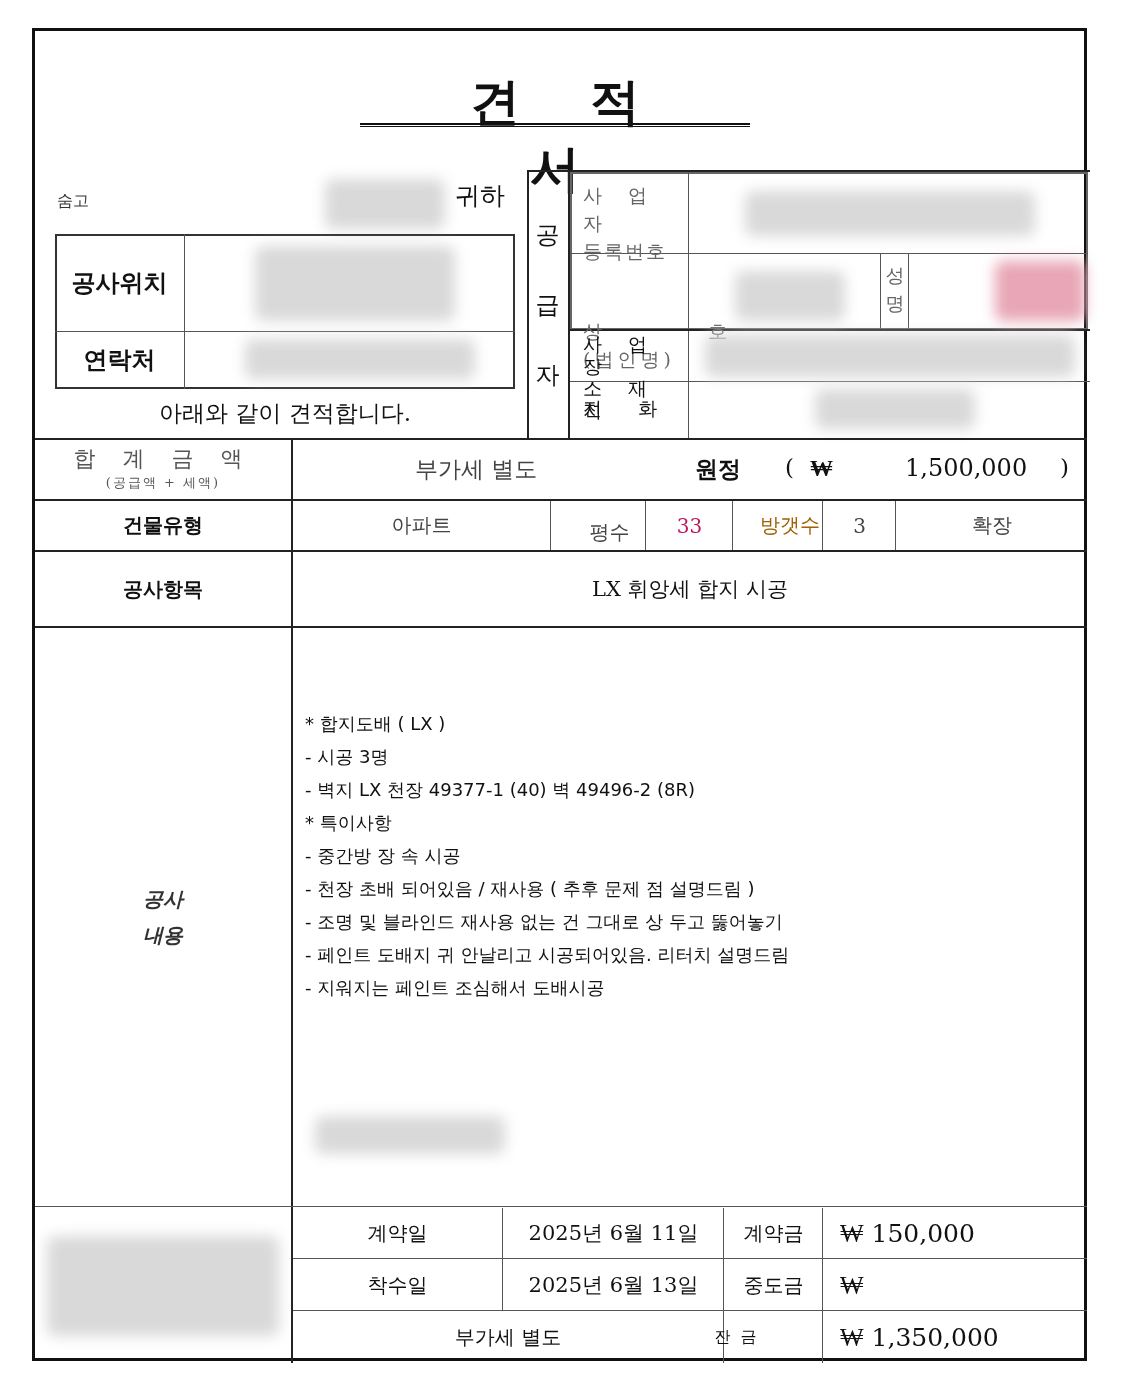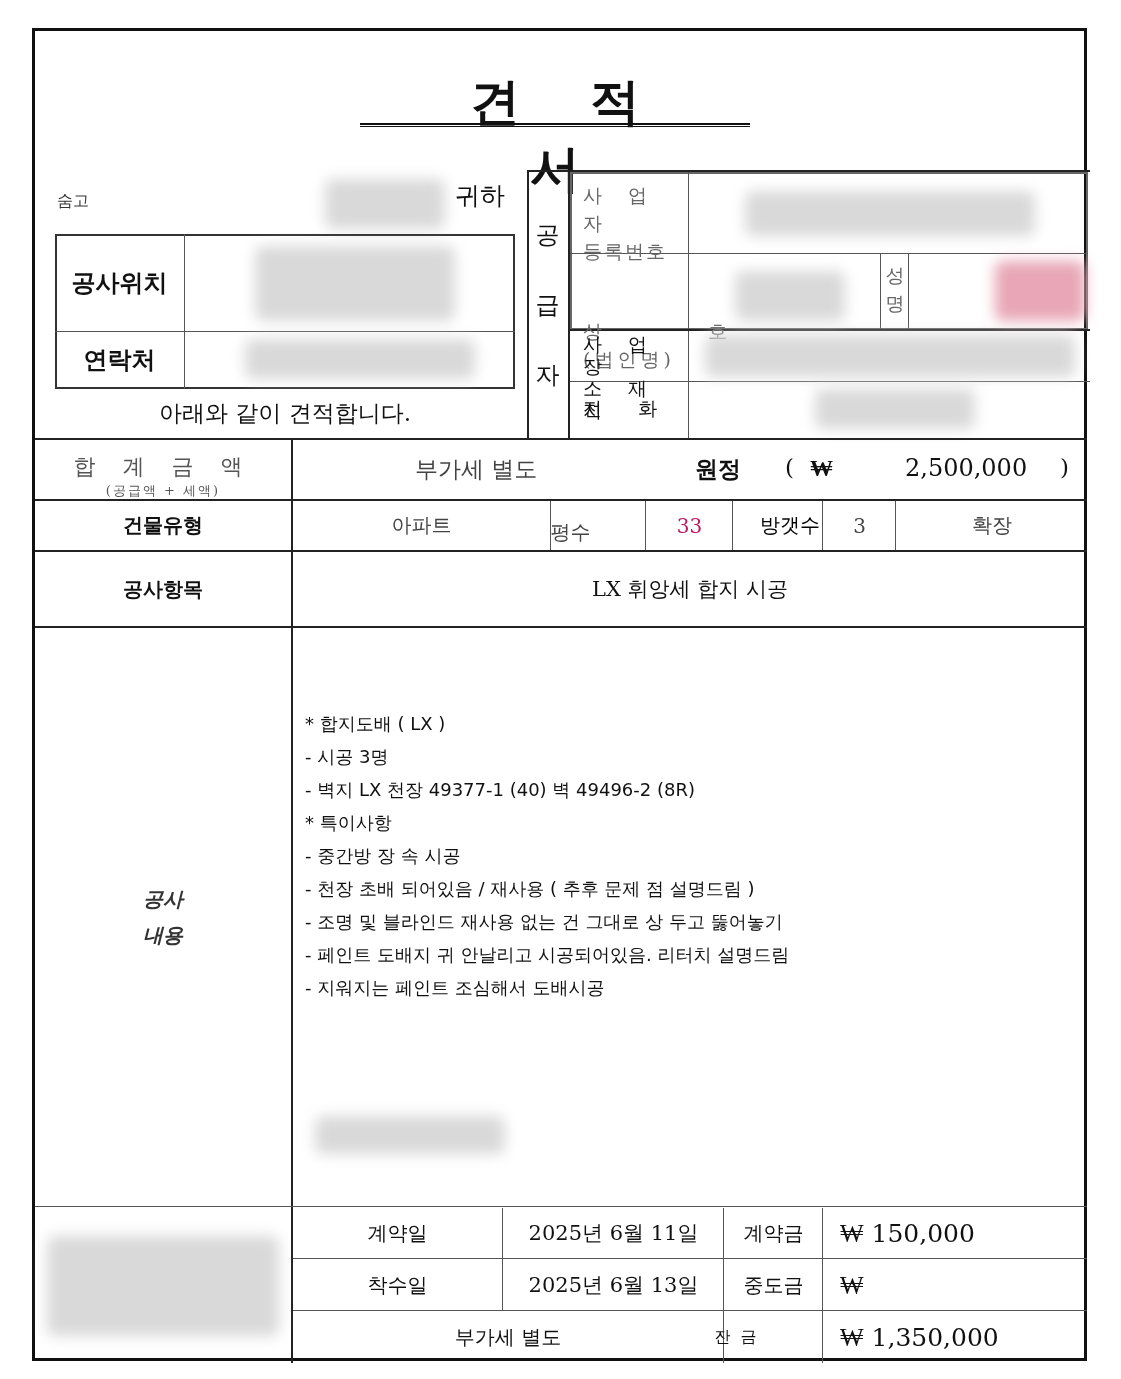--- a/index.html
+++ b/index.html
@@ -86,40 +86,40 @@
   <div class="blur" style="left:780px;top:358px;width:160px;height:40px;"></div>
 
   <div class="hline" style="left:0;top:407px;width:1052px;"></div>
   <div class="vline" style="left:256px;top:407px;height:925px;"></div>
   <div class="hline" style="left:0;top:468px;width:1052px;"></div>
   <div class="hline" style="left:0;top:519px;width:1052px;"></div>
   <div class="hline" style="left:0;top:595px;width:1052px;"></div>
   <div class="hline thin" style="left:0;top:1175px;width:1052px;"></div>
 
   <div class="cell" style="left:0;top:409px;width:256px;height:59px;text-align:center;color:#555;">
-    <div style="font-size:22px;letter-spacing:10px;padding-top:12px;">합 계 금 액</div>
+    <div style="font-size:22px;letter-spacing:10px;padding-top:4px;">합 계 금 액</div>
     <div style="font-size:13px;letter-spacing:2px;">(공급액 + 세액)</div>
   </div>
   <div class="abs" style="left:380px;top:423px;font-size:23px;color:#444;">부가세 별도</div>
   <div class="abs sans" style="left:660px;top:423px;font-size:23px;font-weight:bold;">원정</div>
   <div class="abs" style="left:750px;top:423px;font-size:23px;">(</div>
   <div class="abs" style="left:775px;top:423px;font-size:23px;font-weight:bold;">₩</div>
-  <div class="abs" style="left:870px;top:423px;font-size:24px;">2,500,000</div>
+  <div class="abs" style="left:870px;top:423px;font-size:24px;">1,500,000</div>
   <div class="abs" style="left:1025px;top:423px;font-size:23px;">)</div>
 
   <div class="cell center sans" style="left:0;top:470px;width:256px;height:49px;font-size:20px;font-weight:bold;">건물유형</div>
   <div class="vline thin" style="left:515px;top:470px;height:49px;"></div>
   <div class="vline thin" style="left:610px;top:470px;height:49px;"></div>
   <div class="vline thin" style="left:697px;top:470px;height:49px;"></div>
   <div class="vline thin" style="left:787px;top:470px;height:49px;"></div>
   <div class="vline thin" style="left:860px;top:470px;height:49px;"></div>
   <div class="cell center" style="left:258px;top:470px;width:257px;height:49px;font-size:20px;color:#444;">아파트</div>
-  <div class="cell center" style="left:489px;top:470px;width:93px;height:62px;font-size:20px;color:#444;">평수</div>
+  <div class="cell center" style="left:528px;top:470px;width:93px;height:62px;font-size:20px;color:#444;">평수</div>
   <div class="cell center" style="left:612px;top:470px;width:85px;height:50px;font-size:20px;color:#be185d;">33</div>
-  <div class="cell center" style="left:699px;top:470px;width:88px;height:49px;font-size:20px;color:#000000;padding-left:24px;">방갯수</div>
+  <div class="cell center" style="left:699px;top:470px;width:88px;height:49px;font-size:20px;color:#a16207;padding-left:24px;">방갯수</div>
   <div class="cell center" style="left:789px;top:470px;width:71px;height:49px;font-size:20px;color:#444;">3</div>
   <div class="cell center" style="left:862px;top:470px;width:190px;height:49px;font-size:20px;color:#444;">확장</div>
 
   <div class="cell center sans" style="left:0;top:521px;width:256px;height:74px;font-size:20px;font-weight:bold;">공사항목</div>
   <div class="cell center" style="left:258px;top:521px;width:794px;height:74px;font-size:21px;">LX 휘앙세 합지 시공</div>
 
   <div class="cell sans" style="left:0;top:850px;width:256px;text-align:center;font-size:20px;line-height:36px;font-weight:bold;color:#333;font-style:italic;">
     <div>공사</div>
     <div>내용</div>
   </div>

